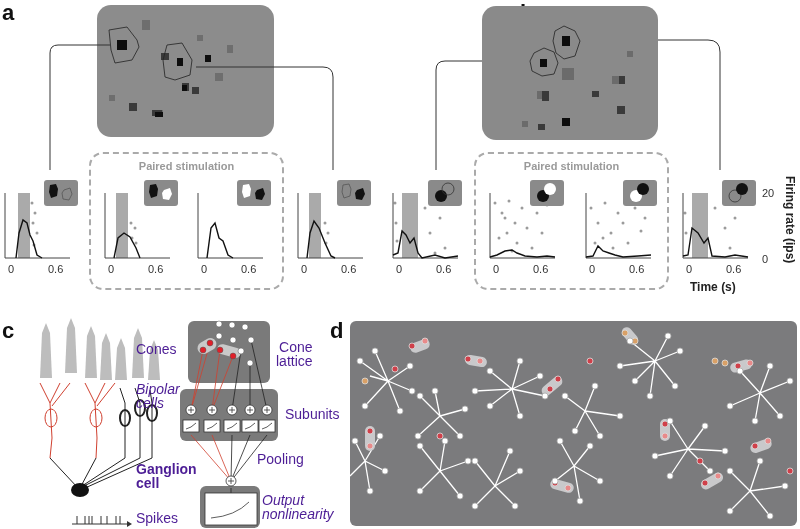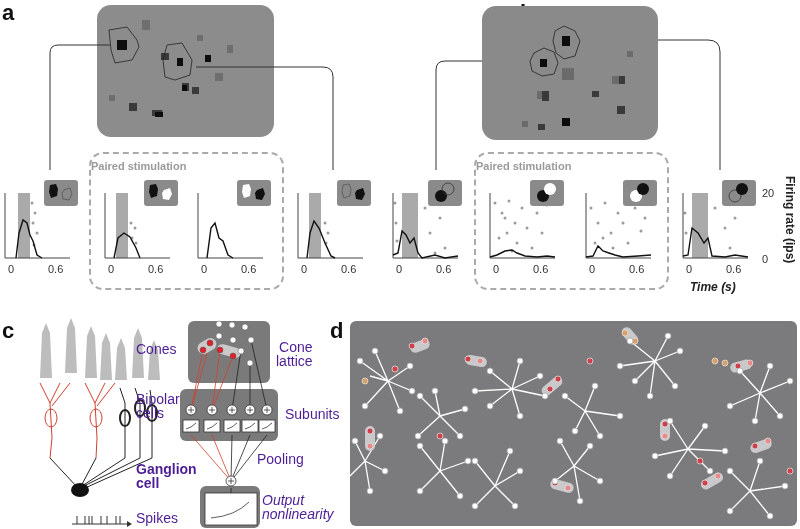--- a/index.html
+++ b/index.html
@@ -1,21 +1,21 @@
 <!DOCTYPE html>
 <html><head>
 <meta charset="utf-8">
 <style>
   html,body{margin:0;padding:0;background:#fff;}
   body{width:800px;height:529px;position:relative;overflow:hidden;font-family:"Liberation Sans",sans-serif;color:#222;}
   .abs{position:absolute;}
   .panel-label{position:absolute;font-weight:bold;font-size:22px;color:#111;}
   .rf-img{position:absolute;border-radius:14px;overflow:hidden;}
   .dash-box{position:absolute;border:2px dashed #aaa;border-radius:14px;}
-  .paired-label{position:absolute;font-weight:bold;font-size:11px;color:#9a9a9a;width:100%;top:6px;}
+  .paired-label{position:absolute;font-weight:bold;font-size:11px;color:#9a9a9a;text-align:center;width:100%;top:6px;}
   .tick{position:absolute;font-size:11px;color:#333;}
   .axis-title{position:absolute;font-weight:bold;font-size:12px;color:#222;}
   .lbl{position:absolute;font-size:14px;color:#4c1d95;line-height:14px;}
   svg{position:absolute;overflow:visible;}
 </style>
 </head>
 <body>
 
 <div class="panel-label" style="left:2px;top:0px;">a</div>
 <div class="panel-label" style="left:520px;top:0px;">b</div>
@@ -283,21 +283,21 @@
         <circle cx="20" cy="9" r="6" fill="#111"></circle>
       </svg>
   </div>
   <div class="tick" style="left:686px;top:263px;">0</div>
   <div class="tick" style="left:726px;top:263px;">0.6</div>
 </div>
 
 <div class="tick" style="left:762px;top:187px;">20</div>
 <div class="tick" style="left:762px;top:253px;">0</div>
 <div class="axis-title" style="left:735px;top:213px;transform:rotate(90deg);transform-origin:left top;left:797px;top:176px;white-space:nowrap;">Firing rate (ips)</div>
-<div class="axis-title" style="left:690px;top:280px;font-style:italic;">Time (s)</div>
+<div class="axis-title" style="left:690px;top:280px;">Time (s)</div>
 
 <svg width="130" height="180" style="left:30px;top:318px;">
   <g fill="#bdbdbd">
     <path d="M10,60 L12,15 L16,5 L20,15 L22,60 Z"></path>
       <path d="M35,55 L37,10 L41,0 L45,10 L47,55 Z"></path>
     <path d="M55,60 L57,18 L61,8 L65,18 L67,60 Z"></path>
       <path d="M70,62 L72,25 L76,15 L80,25 L82,62 Z"></path>
     <path d="M85,62 L87,30 L91,20 L95,30 L97,62 Z"></path>
       <path d="M102,60 L104,20 L108,10 L112,20 L114,60 Z"></path>
     <path d="M118,62 L120,32 L124,22 L128,32 L130,62 Z"></path>
@@ -335,21 +335,21 @@
       <path d="M13,4 L13,12"></path>
       <path d="M17,4 L17,12"></path>
       <path d="M20,4 L20,12"></path>
       <path d="M29,4 L29,12"></path>
       <path d="M35,4 L35,12"></path>
       <path d="M44,4 L44,12"></path>
       <path d="M48,4 L48,12"></path>
     </g>
 </svg>
 <div class="lbl" style="left:136px;top:342px;">Cones</div>
-<div class="lbl" style="left:136px;top:392px;white-space:pre;">Bipolar
+<div class="lbl" style="left:136px;top:382px;white-space:pre;font-style:italic;">Bipolar
 cells</div>
 <div class="lbl" style="left:136px;top:462px;white-space:pre;font-weight:bold;">Ganglion
 cell</div>
 <div class="lbl" style="left:136px;top:511px;">Spikes</div>
 
 <div class="abs" style="left:188px;top:321px;width:82px;height:62px;background:#7a7a7a;border-radius:6px;"></div>
 <div class="abs" style="left:180px;top:389px;width:98px;height:52px;background:#7a7a7a;border-radius:6px;"></div>
 <div class="abs" style="left:200px;top:486px;width:60px;height:42px;background:#7a7a7a;border-radius:6px;"></div>
 <svg width="110" height="215" style="left:175px;top:318px;">
   <g stroke="#d0402f" stroke-width="0.8" fill="none">

